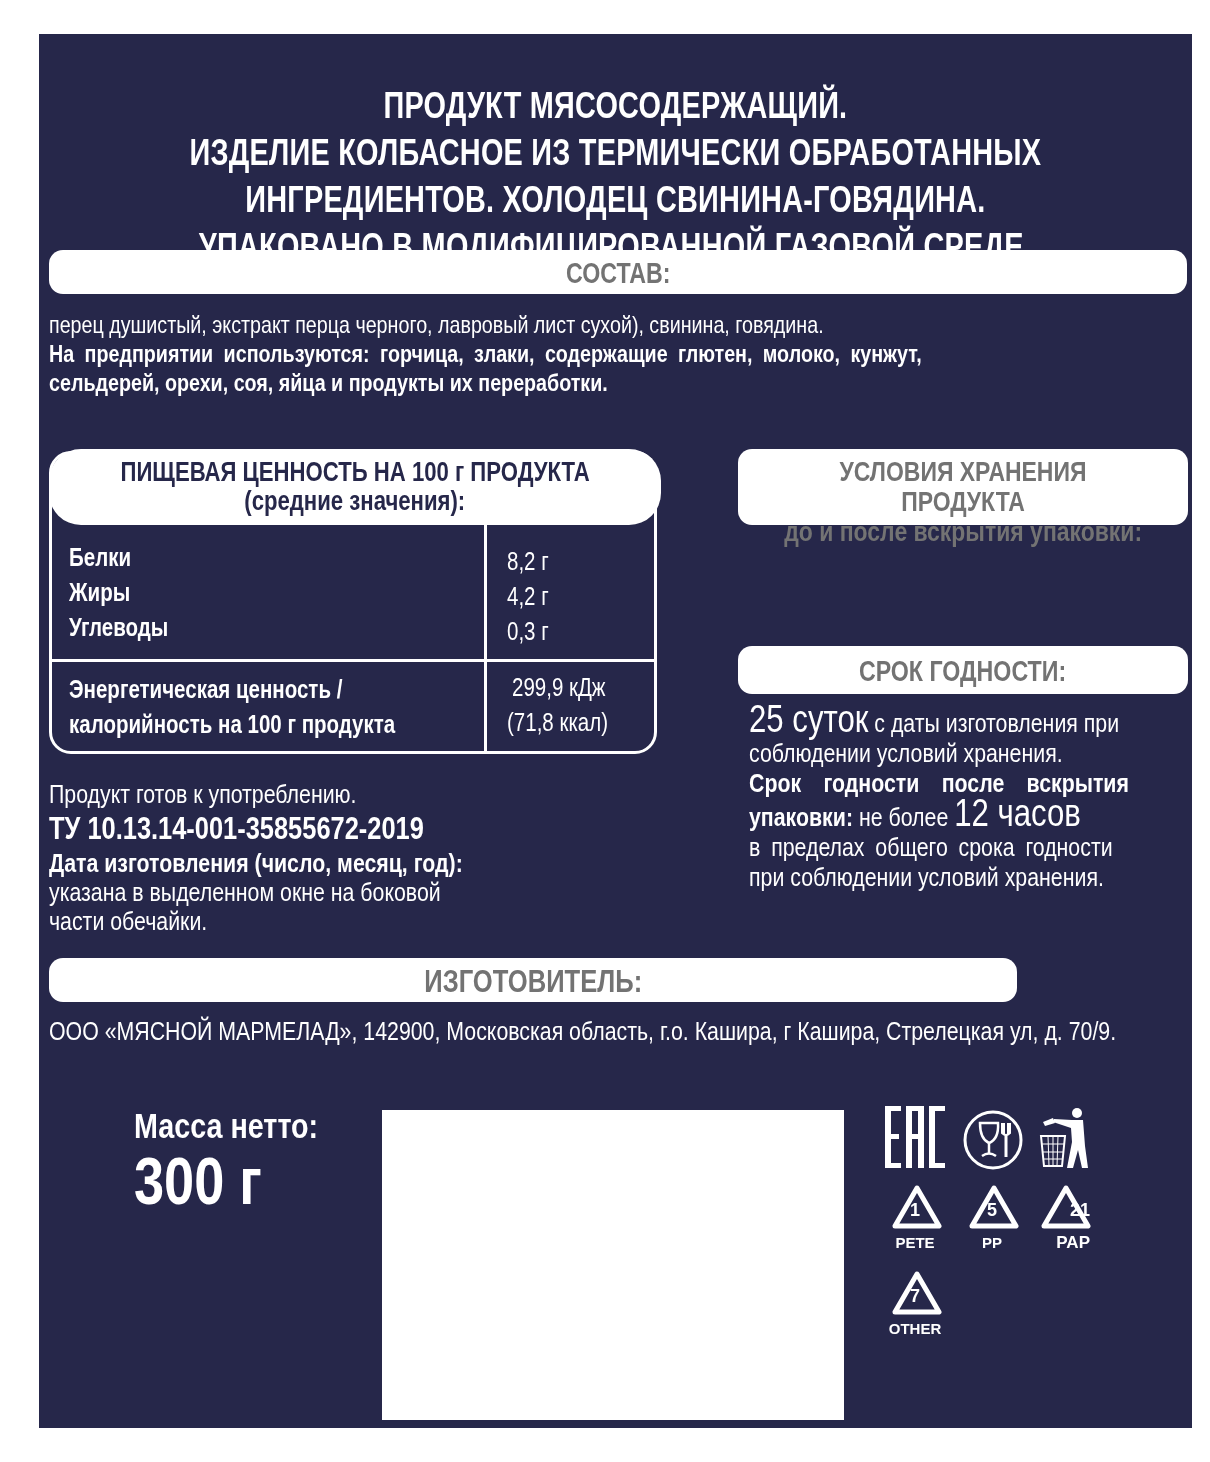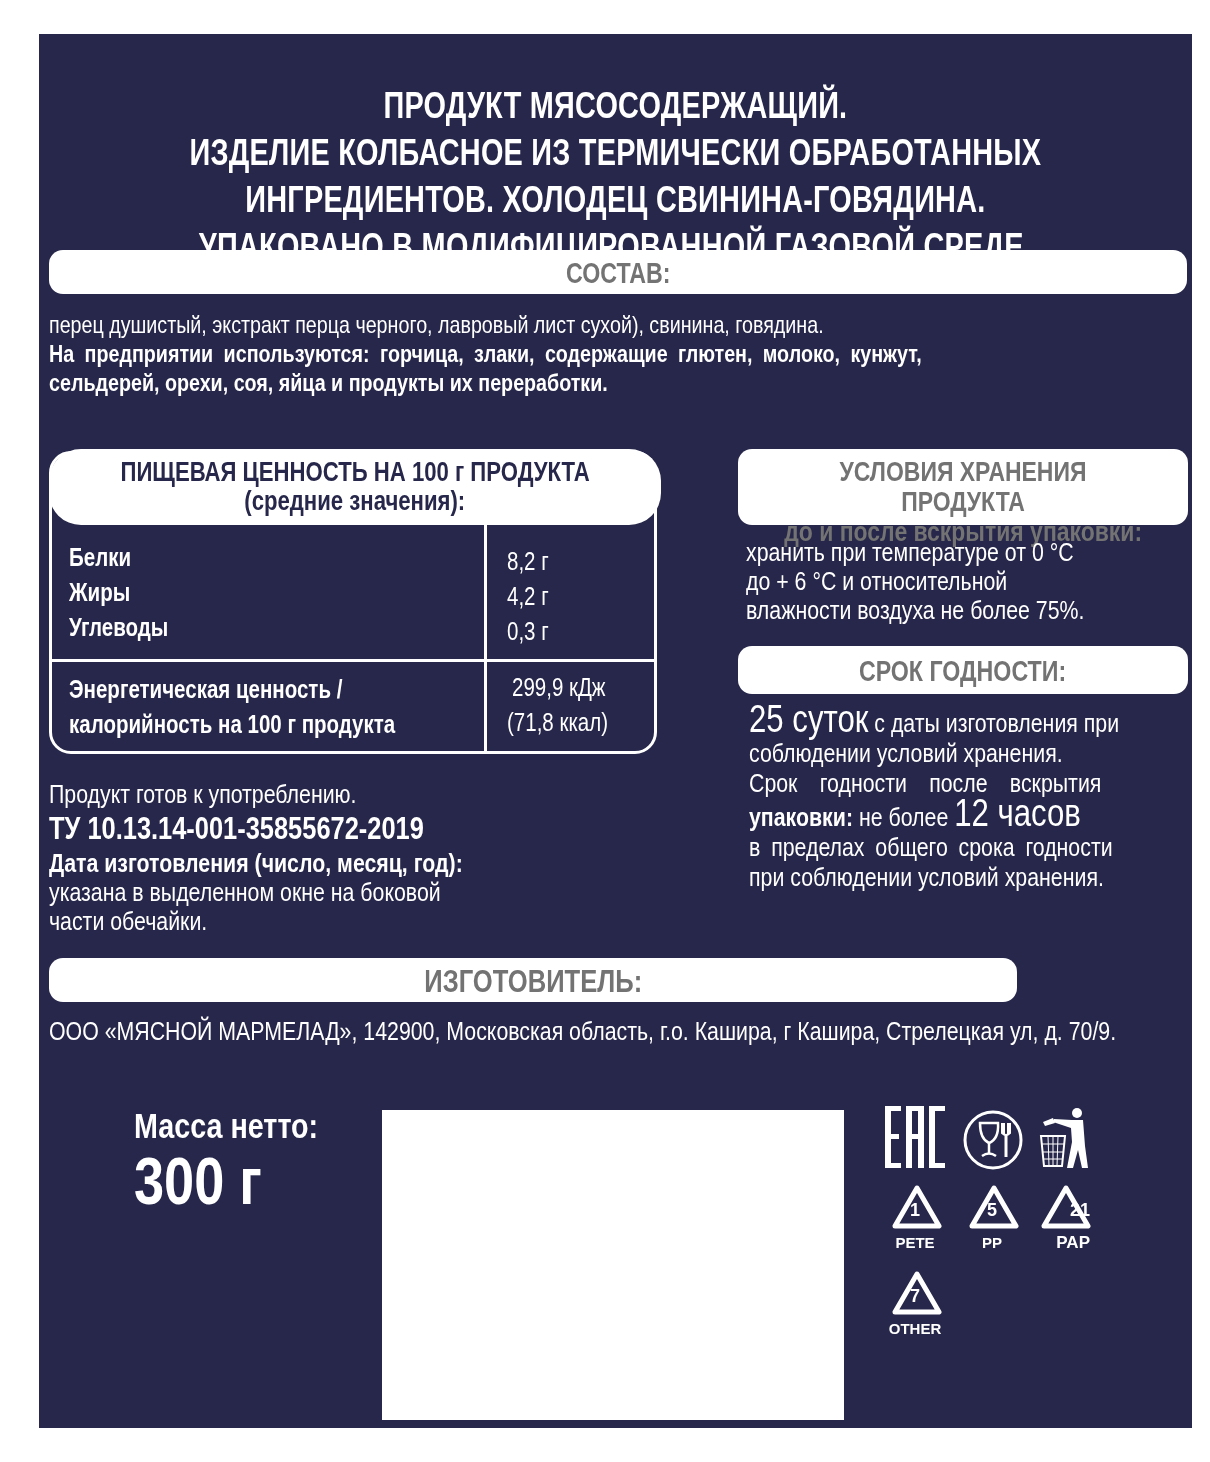--- a/index.html
+++ b/index.html
@@ -61,33 +61,28 @@
   </div>
   <div class="nut-row" style="left:468px;top:636px;text-align:center;">
     <div><span class="sq">299,9 кДж</span></div>
     <div><span class="sq">(71,8 ккал)</span></div>
   </div>
 
   <div class="pill" style="left:699px;top:415px;width:450px;height:76px;font-size:28px;line-height:30px;">
     <div style="margin-top:8px;"><span style="display:inline-block;transform:scaleX(0.82);">УСЛОВИЯ ХРАНЕНИЯ ПРОДУКТА</span></div>
     <div><span style="display:inline-block;transform:scaleX(0.82);">до и после вскрытия упаковки:</span></div>
   </div>
-  <div class="txt" style="left:707px;top:504px;font-size:26px;line-height:29px;">
-    <div><span class="sq">хранить при температуре от 0 °С</span></div>
-    <div><span class="sq">до + 6 °С и относительной</span></div>
-    <div><span class="sq">влажности воздуха не более 75%.</span></div>
-  </div>
 
   <div class="pill" style="left:699px;top:612px;width:450px;height:48px;font-size:29px;line-height:50px;">
     <span>СРОК ГОДНОСТИ:</span>
   </div>
   <div class="txt" style="left:710px;top:670px;font-size:26px;line-height:30px;width:450px;">
     <div><span class="sq"><span style="font-size:38px;">25 суток</span> <span>с даты изготовления при</span></span></div>
     <div><span class="sq">соблюдении условий хранения.</span></div>
-    <div style="font-weight:normal;"><span class="sq" style="word-spacing:20px;">Срок годности после вскрытия</span></div>
+    <div style="font-weight:bold;"><span class="sq" style="word-spacing:20px;">Срок годности после вскрытия</span></div>
     <div><span class="sq"><b>упаковки:</b> <span>не более</span> <span style="font-size:38px;">12 часов</span></span></div>
     <div><span class="sq" style="word-spacing:6px;">в пределах общего срока годности</span></div>
     <div><span class="sq">при соблюдении условий хранения.</span></div>
   </div>
 
   <div class="txt" style="left:10px;top:746px;font-size:26px;line-height:29px;">
     <div><span class="sq">Продукт готов к употреблению.</span></div>
     <div style="font-weight:bold;font-size:31px;line-height:40px;"><span class="sq">ТУ 10.13.14-001-35855672-2019</span></div>
     <div style="font-weight:bold;"><span class="sq">Дата изготовления (число, месяц, год):</span></div>
     <div><span class="sq">указана в выделенном окне на боковой</span></div>

